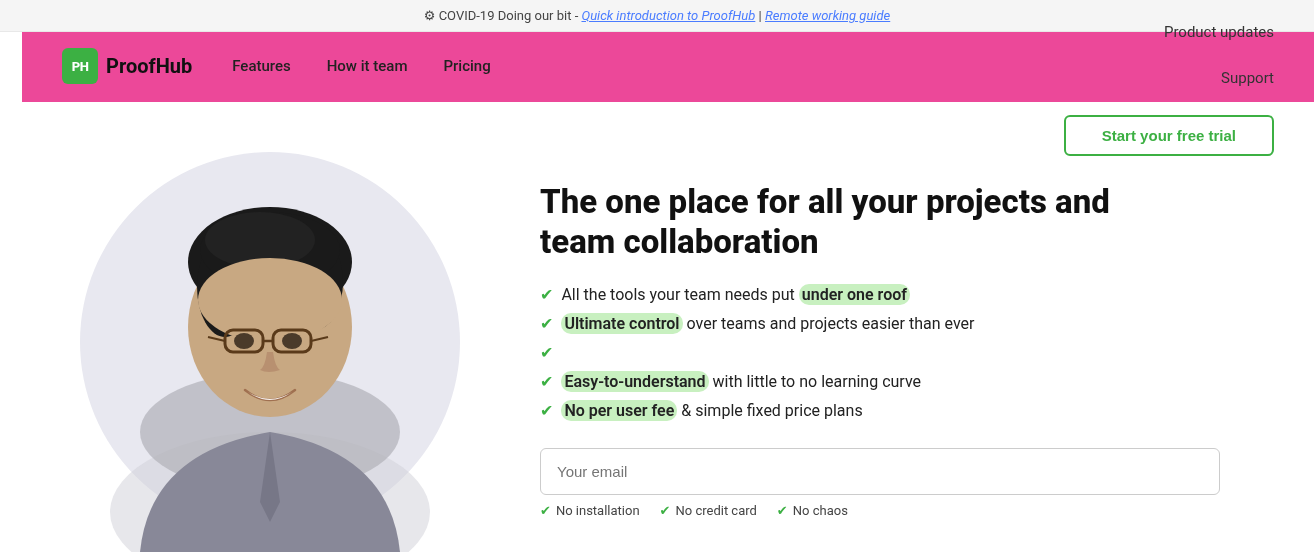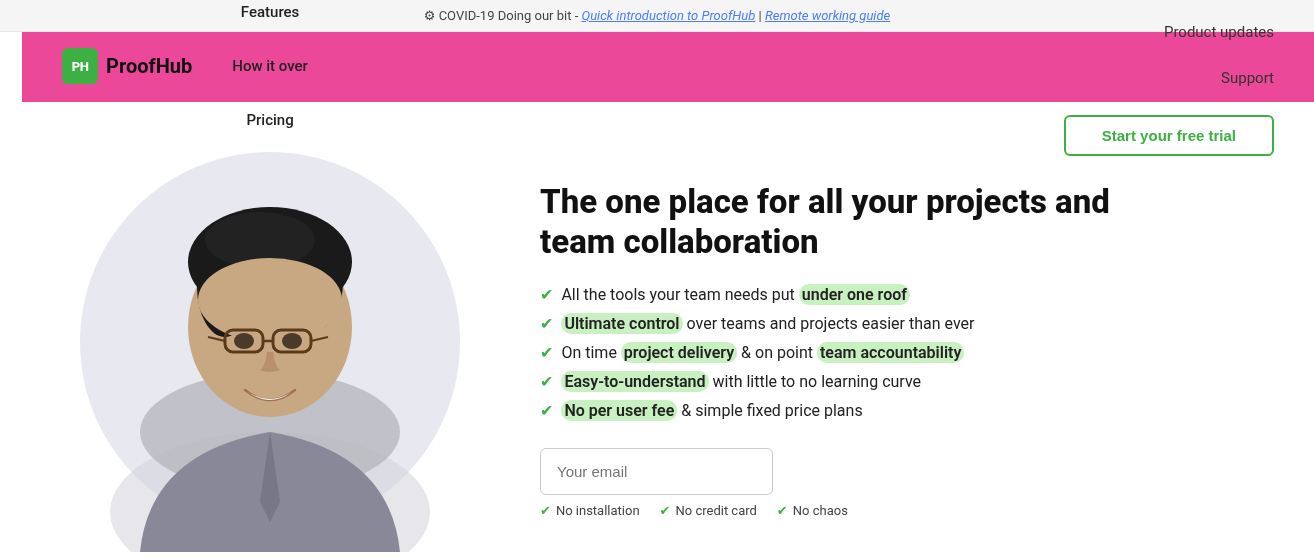--- a/index.html
+++ b/index.html
@@ -44,21 +44,20 @@
     }
     .logo-text {
       font-size: 20px;
       font-weight: 700;
       color: #111;
     }
     .nav-links {
       display: flex;
       gap: 36px;
       align-items: center;
-      flex-direction: column;
     }
     .nav-links a {
       text-decoration: none;
       color: #222;
       font-size: 15px;
       font-weight: 500;
     }
     .nav-right {
       margin-left: auto;
       display: flex;
@@ -152,21 +151,20 @@
       padding: 1px 3px;
       border-radius: 10px;
       font-weight: 600;
     }
     .email-row {
       display: flex;
       gap: 12px;
       align-items: flex-start;
       margin-bottom: 8px;
       max-width: 680px;
-      flex-direction: column;
     }
     .email-input {
       flex: 1;
       padding: 14px 16px;
       border: 1.5px solid #ccc;
       border-radius: 6px;
       font-size: 15px;
       color: #999;
       outline: none;
     }
@@ -206,21 +204,21 @@
 <nav class="navbar">
   <div class="logo-wrap">
     <div class="logo-icon">
       <span>PH</span>
     </div>
     <span class="logo-text">ProofHub</span>
   </div>
 
   <div class="nav-links">
     <a href="#">Features</a>
-    <a href="#">How it over</a>
+    <a href="#">How it team</a>
     <a href="#">Pricing</a>
   </div>
 
   <div class="nav-right">
     <a href="#">Login</a>
     <a href="#">Product updates</a>
     <a href="#">Support</a>
     <button class="btn-trial">Start your free trial</button>
   </div>
 </nav>
@@ -283,23 +281,20 @@
         </span>
       </li>
       <li>
         <span class="check-icon">✔</span>
         <span>
           <span class="highlight">Ultimate control</span><span> over teams and projects easier than ever</span>
         </span>
       </li>
       <li>
         <span class="check-icon">✔</span>
-        <span>
-          On time <span class="highlight">project delivery</span> &amp; on point <span class="highlight">team accountability</span>
-        </span>
       </li>
       <li>
         <span class="check-icon">✔</span>
         <span>
           <span class="highlight">Easy-to-understand</span><span> with little to no learning curve</span>
         </span>
       </li>
       <li>
         <span class="check-icon">✔</span>
         <span>

